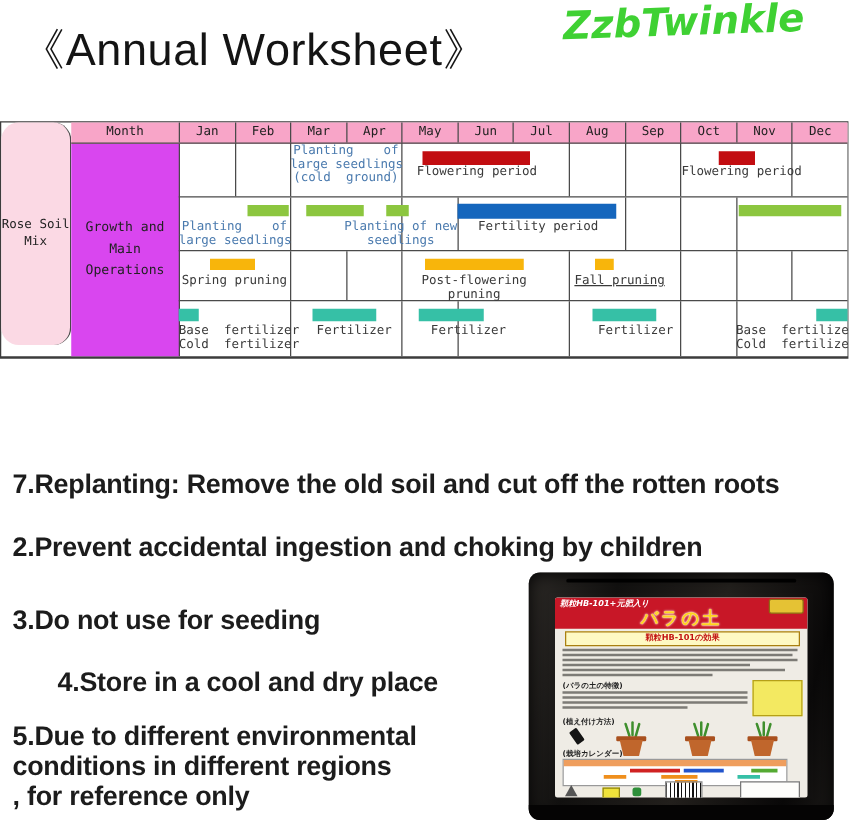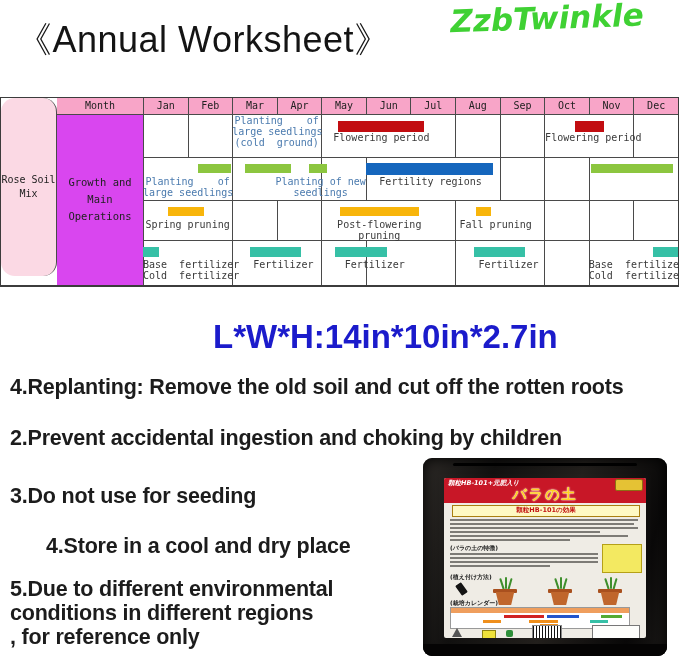--- a/index.html
+++ b/index.html
@@ -129,37 +129,37 @@
           <div class="vline" style="left: 445.8px;"></div>
           <div class="bar" style="left: 54.8334px; width: 32.9892px; top: 6px; height: 9px; background: rgb(140, 198, 63);"></div>
           <div class="bar" style="left: 101.642px; width: 46.809px; top: 6px; height: 9px; background: rgb(140, 198, 63);"></div>
           <div class="bar" style="left: 166.283px; width: 17.832px; top: 6px; height: 9px; background: rgb(140, 198, 63);"></div>
           <div class="bar" style="left: 223.346px; width: 126.161px; top: 5px; height: 12px; background: rgb(21, 102, 189);"></div>
           <div class="bar" style="left: 448.475px; width: 82.0272px; top: 6px; height: 9px; background: rgb(140, 198, 63);"></div>
           <div class="clabel" style="left: 0px; width: 89.16px; top: 18px; color: rgb(74, 122, 174);">Planting    of
 large seedlings</div>
           <div class="clabel" style="left: 132.403px; width: 90.4974px; top: 18px; color: rgb(74, 122, 174);">Planting of new
 seedlings</div>
-          <div class="clabel" style="left: 236.274px; width: 102.534px; top: 18px; color: rgb(58, 58, 58);">Fertility regions</div>
+          <div class="clabel" style="left: 236.274px; width: 102.534px; top: 18px; color: rgb(58, 58, 58);">Fertility period</div>
         </div>
         <div class="chart-row" style="top: 87px; height: 40px; border-bottom: 1px solid rgb(74, 74, 74);">
           <div class="vline" style="left: 89.16px;"></div>
           <div class="vline" style="left: 133.74px;"></div>
           <div class="vline" style="left: 178.32px;"></div>
           <div class="vline" style="left: 312.06px;"></div>
           <div class="vline" style="left: 401.22px;"></div>
           <div class="vline" style="left: 445.8px;"></div>
           <div class="vline" style="left: 490.38px;"></div>
           <div class="bar" style="left: 24.9648px; width: 35.664px; top: 6px; height: 9px; background: rgb(248, 181, 11);"></div>
           <div class="bar" style="left: 197.044px; width: 78.9066px; top: 6px; height: 9px; background: rgb(248, 181, 11);"></div>
           <div class="bar" style="left: 332.567px; width: 15.1572px; top: 6px; height: 9px; background: rgb(248, 181, 11);"></div>
           <div class="clabel" style="left: 2.229px; width: 84.702px; top: 18px; color: rgb(58, 58, 58);">Spring pruning</div>
           <div class="clabel" style="left: 191.694px; width: 89.16px; top: 18px; color: rgb(58, 58, 58);">Post-flowering
 pruning</div>
-          <div class="clabel" style="left: 316.518px; width: 51px; top: 18px; color: rgb(58, 58, 58);">Fall pruning</div>
+          <div class="clabel" style="left: 316.518px; width: 51px; top: 18px; color: rgb(58, 58, 58); text-decoration: underline;">Fall pruning</div>
         </div>
         <div class="chart-row" style="top: 127px; height: 44px;">
           <div class="vline" style="left: 89.16px;"></div>
           <div class="vline" style="left: 178.32px;"></div>
           <div class="vline" style="left: 222.9px;"></div>
           <div class="vline" style="left: 312.06px;"></div>
           <div class="vline" style="left: 401.22px;"></div>
           <div class="vline" style="left: 445.8px;"></div>
           <div class="bar" style="left: 0px; width: 16.0488px; top: 6px; height: 10px; background: rgb(54, 192, 166);"></div>
           <div class="bar" style="left: 106.546px; width: 51.7128px; top: 6px; height: 10px; background: rgb(54, 192, 166);"></div>
@@ -170,22 +170,21 @@
 Cold  fertilizer</div>
           <div class="clabel" style="left: 106.992px; width: 66.87px; top: 18px; color: rgb(58, 58, 58);">Fertilizer</div>
           <div class="clabel" style="left: 198.381px; width: 66.87px; top: 18px; color: rgb(58, 58, 58);">Fertilizer</div>
           <div class="clabel" style="left: 332.121px; width: 66.87px; top: 18px; color: rgb(58, 58, 58);">Fertilizer</div>
           <div class="clabel" style="left: 445.8px; width: 89.16px; top: 18px; color: rgb(58, 58, 58);">Base  fertilizer
 Cold  fertilizer</div>
         </div>
       </div>
   </div>
 
-  <div class="dims">L*W*H:14in*10in*2.7in</div>
-  <div class="tip tip1">4.Replanting: Remove the old soil and cut off the rotten roots</div>
+  <div class="tip tip1">7.Replanting: Remove the old soil and cut off the rotten roots</div>
   <div class="tip tip2">2.Prevent accidental ingestion and choking by children</div>
   <div class="tip tip3">3.Do not use for seeding</div>
   <div class="tip tip4">4.Store in a cool and dry place</div>
   <div class="tip tip5">5.Due to different environmental
 conditions in different regions
 , for reference only</div>
 
   <div class="bag">
     <div class="bag-seam"></div>
     <div class="bag-fold"></div>

